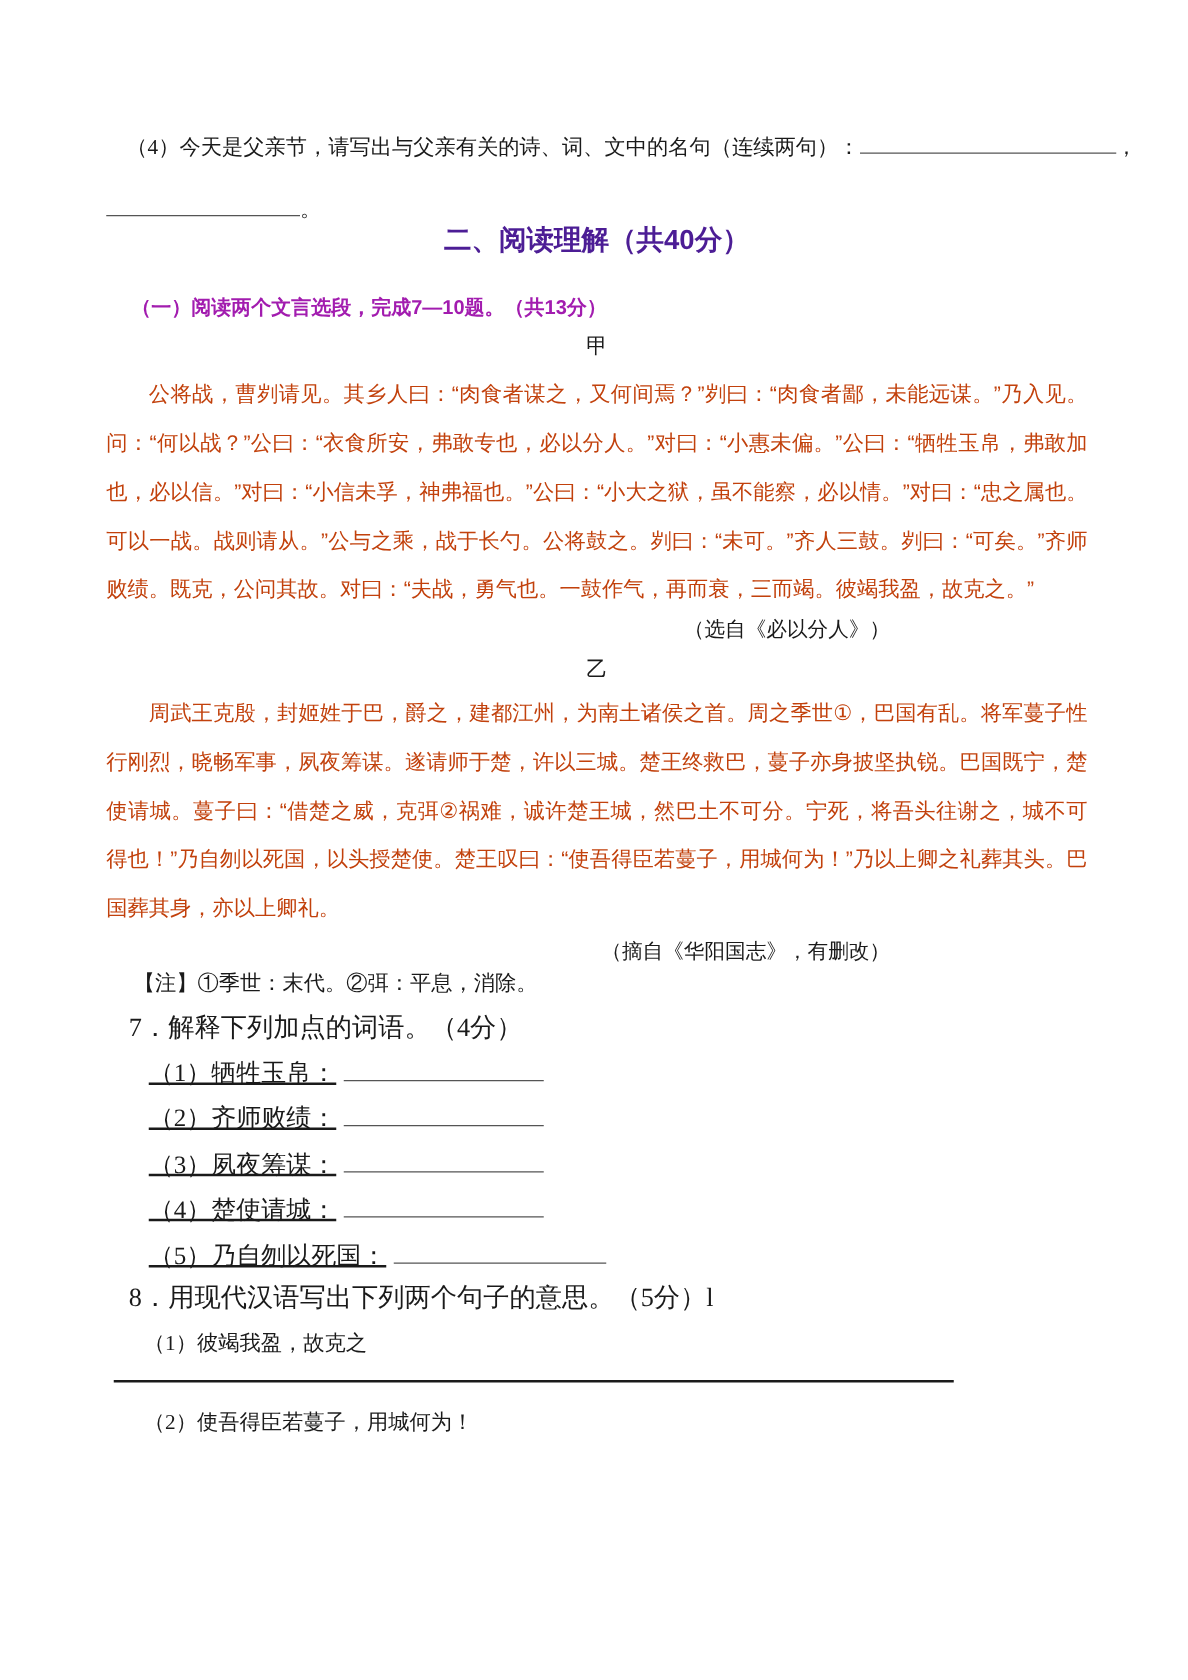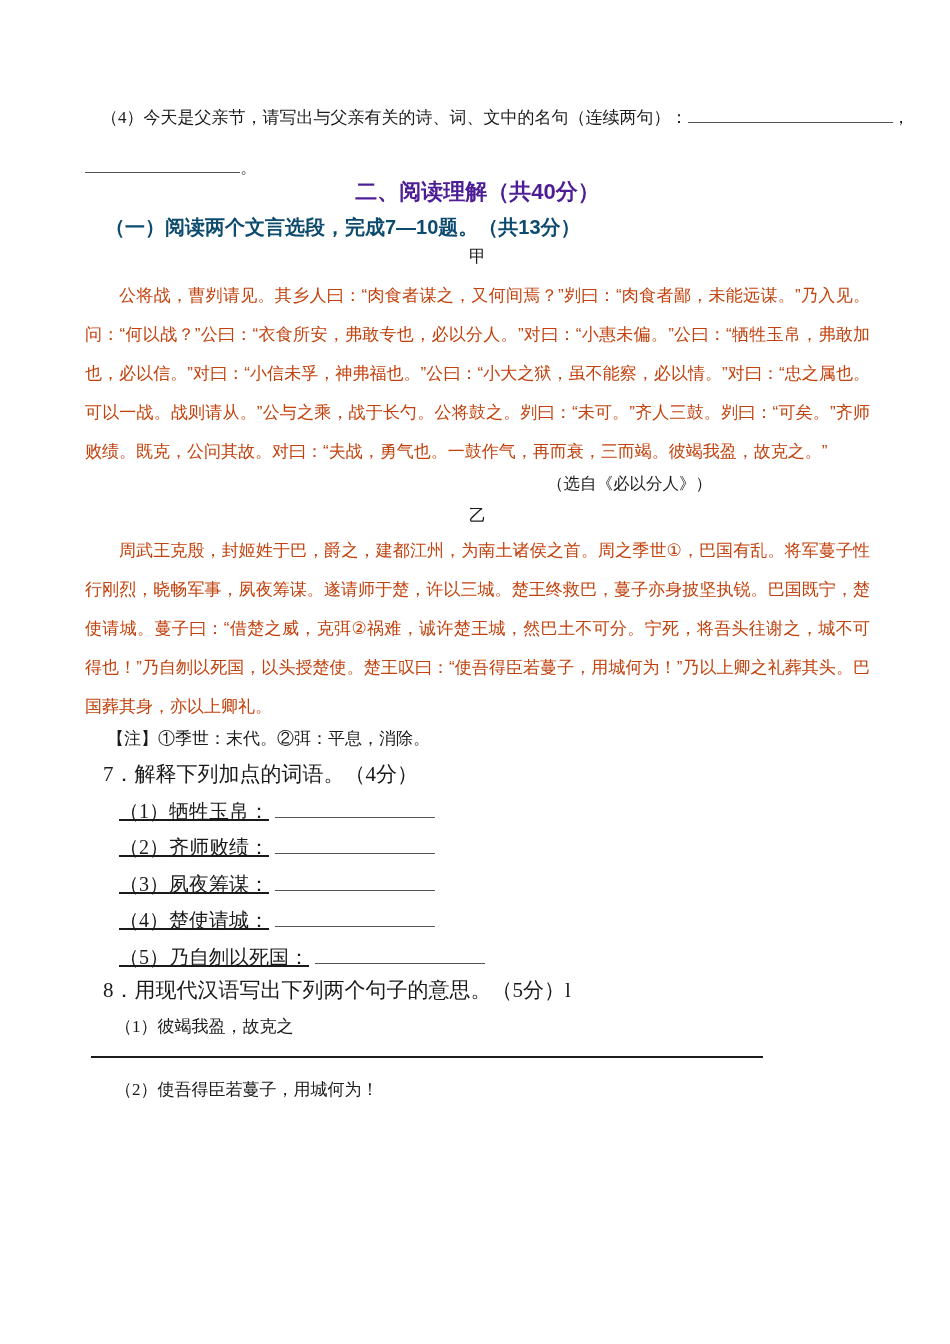--- a/index.html
+++ b/index.html
@@ -43,27 +43,27 @@
   .section-title {
     margin-top: -6px;
     text-align: center;
     font-family: "Liberation Sans", "DejaVu Sans", sans-serif;
     font-weight: bold;
     font-size: 22px;
     line-height: 34px;
     color: #4c1d95;
   }
   .part-heading {
-    margin-top: 4px;
+    margin-top: 24px;
     font-family: "Liberation Sans", "DejaVu Sans", sans-serif;
     font-weight: bold;
-    font-size: 20px;
+    font-size: 16px;
     line-height: 28px;
     text-indent: 20px;
-    color: #0c4a6e;
+    color: #a21caf;
   }
   
   .passage-label {
     margin-top: 2px;
     text-align: center;
     font-size: 17px;
     line-height: 28px;
   }
   .passage-label.label-b { margin-top: 6px; line-height: 26px; }
   .passage {
@@ -133,20 +133,21 @@
 
   <div class="section-title">二、阅读理解（共40分）</div>
   <div class="part-heading">（一）阅读两个文言选段，完成7—10题。（共13分）</div>
 
   <div class="passage-label">甲</div>
   <p class="passage">公将战，曹刿请见。其乡人曰：“肉食者谋之，又何间焉？”刿曰：“肉食者鄙，未能远谋。”乃入见。问：“何以战？”公曰：“衣食所安，弗敢专也，必以分人。”对曰：“小惠未偏。”公曰：“牺牲玉帛，弗敢加也，必以信。”对曰：“小信未孚，神弗福也。”公曰：“小大之狱，虽不能察，必以情。”对曰：“忠之属也。可以一战。战则请从。”公与之乘，战于长勺。公将鼓之。刿曰：“未可。”齐人三鼓。刿曰：“可矣。”齐师败绩。既克，公问其故。对曰：“夫战，勇气也。一鼓作气，再而衰，三而竭。彼竭我盈，故克之。”</p>
   <div class="source">（选自《必以分人》）</div>
 
   <div class="passage-label label-b">乙</div>
   <p class="passage passage-b">周武王克殷，封姬姓于巴，爵之，建都江州，为南土诸侯之首。周之季世①，巴国有乱。将军蔓子性行刚烈，晓畅军事，夙夜筹谋。遂请师于楚，许以三城。楚王终救巴，蔓子亦身披坚执锐。巴国既宁，楚使请城。蔓子曰：“借楚之威，克弭②祸难，诚许楚王城，然巴土不可分。宁死，将吾头往谢之，城不可得也！”乃自刎以死国，以头授楚使。楚王叹曰：“使吾得臣若蔓子，用城何为！”乃以上卿之礼葬其头。巴国葬其身，亦以上卿礼。</p>
+  <div class="source source-b">（摘自《华阳国志》，有删改）</div>
 
   <div class="note">【注】①季世：末代。②弭：平息，消除。</div>
 
   <div class="q-stem">7．解释下列加点的词语。（4分）</div>
   <div class="q7-item">
     <span>（1）牺牲玉帛：</span><span class="blank b-q7"></span>
   </div>
   <div class="q7-item">
     <span>（2）齐师败绩：</span><span class="blank b-q7"></span>
   </div>

